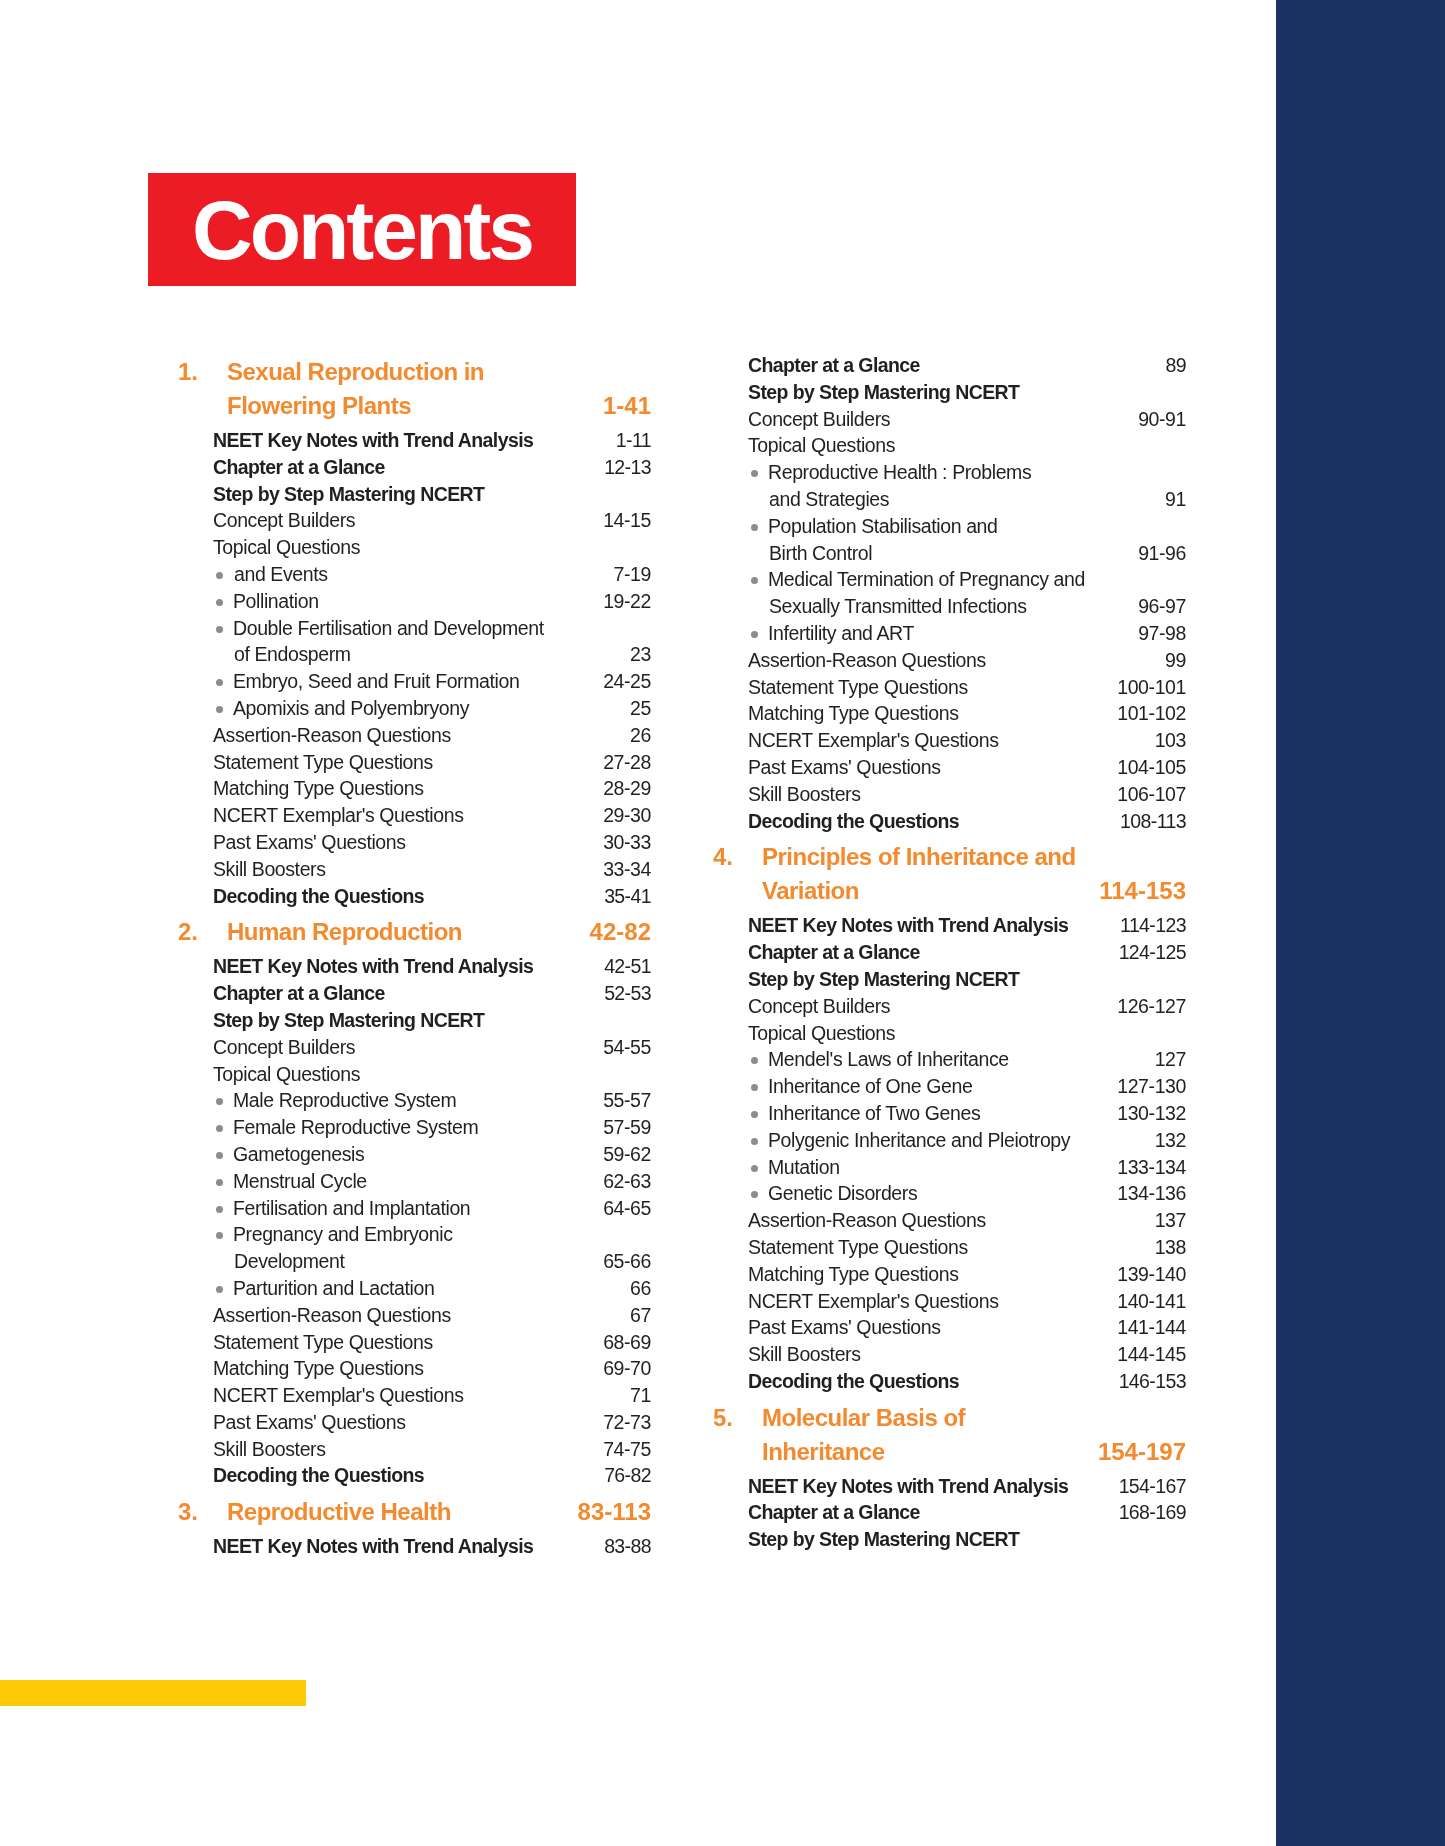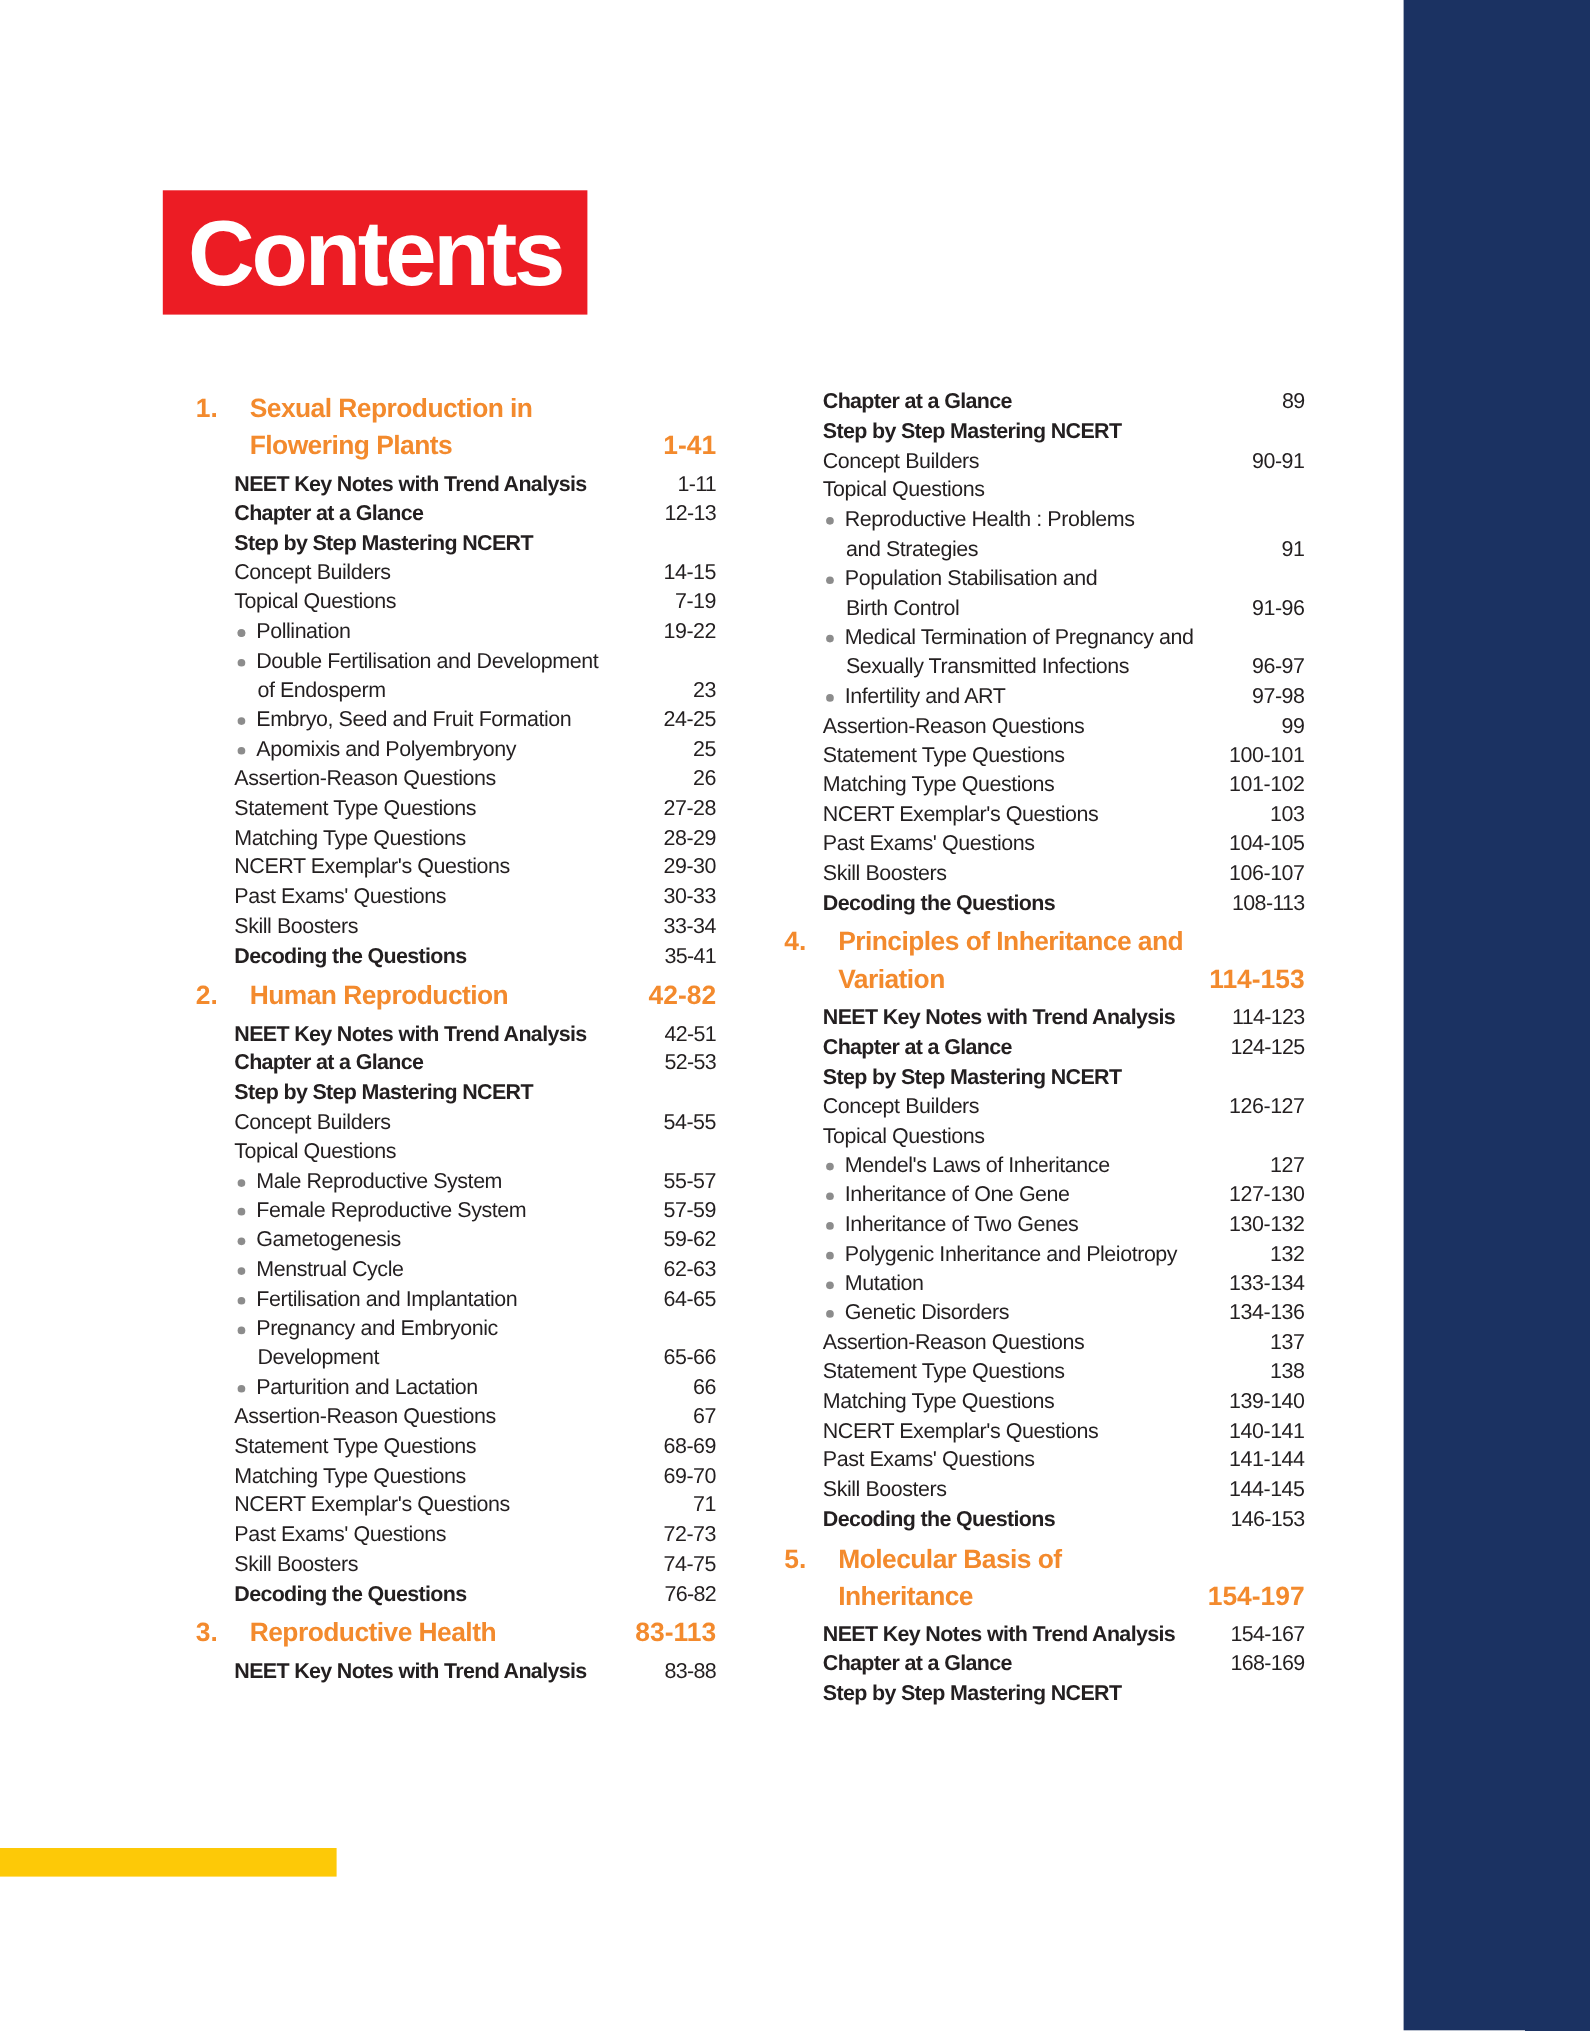--- a/index.html
+++ b/index.html
@@ -5,21 +5,21 @@
   html, body { margin: 0; padding: 0; }
   body {
     width: 1445px; height: 1846px; position: relative; overflow: hidden;
     background: #ffffff;
     font-family: "Liberation Sans", "DejaVu Sans", sans-serif;
     color: #231f20;
   }
   .navy-bar { position: absolute; left: 1276px; top: 0; width: 169px; height: 1846px; background: #1b3262; }
   .yellow-bar { position: absolute; left: 0; top: 1680px; width: 306px; height: 26px; background: #fdc907; }
   .title-box {
-    position: absolute; left: 148px; top: 173px; width: 386px; height: 113px;
+    position: absolute; left: 148px; top: 173px; width: 428px; height: 113px;
     background: #ec1c24; color: #fff;
     display: flex; align-items: center; justify-content: center; text-align: center;
   }
   .title-box span {
     font-family: "Liberation Sans", sans-serif; font-weight: bold;
     font-size: 84px; letter-spacing: -3px; line-height: 1;
   }
   .col { position: absolute; }
   .col-left { left: 178px; top: 355px; width: 473px; }
   .col-right { left: 713px; top: 352px; width: 473px; }
@@ -72,20 +72,21 @@
       <span class="line">Step by Step Mastering NCERT</span>
     </div>
     <div class="row">
       <span class="line">Concept Builders</span>
       <span class="pages">14-15</span>
     </div>
     <div class="row">
       <span class="line">Topical Questions</span>
     </div>
     <div class="row bullet">
+      <span class="line2">and Events</span>
       <span class="pages">7-19</span>
     </div>
     <div class="row bullet">
       <span class="line">Pollination</span>
       <span class="pages">19-22</span>
     </div>
     <div class="row bullet">
       <span class="line">Double Fertilisation and Development</span>
       <span class="line2">of Endosperm</span>
       <span class="pages">23</span>

